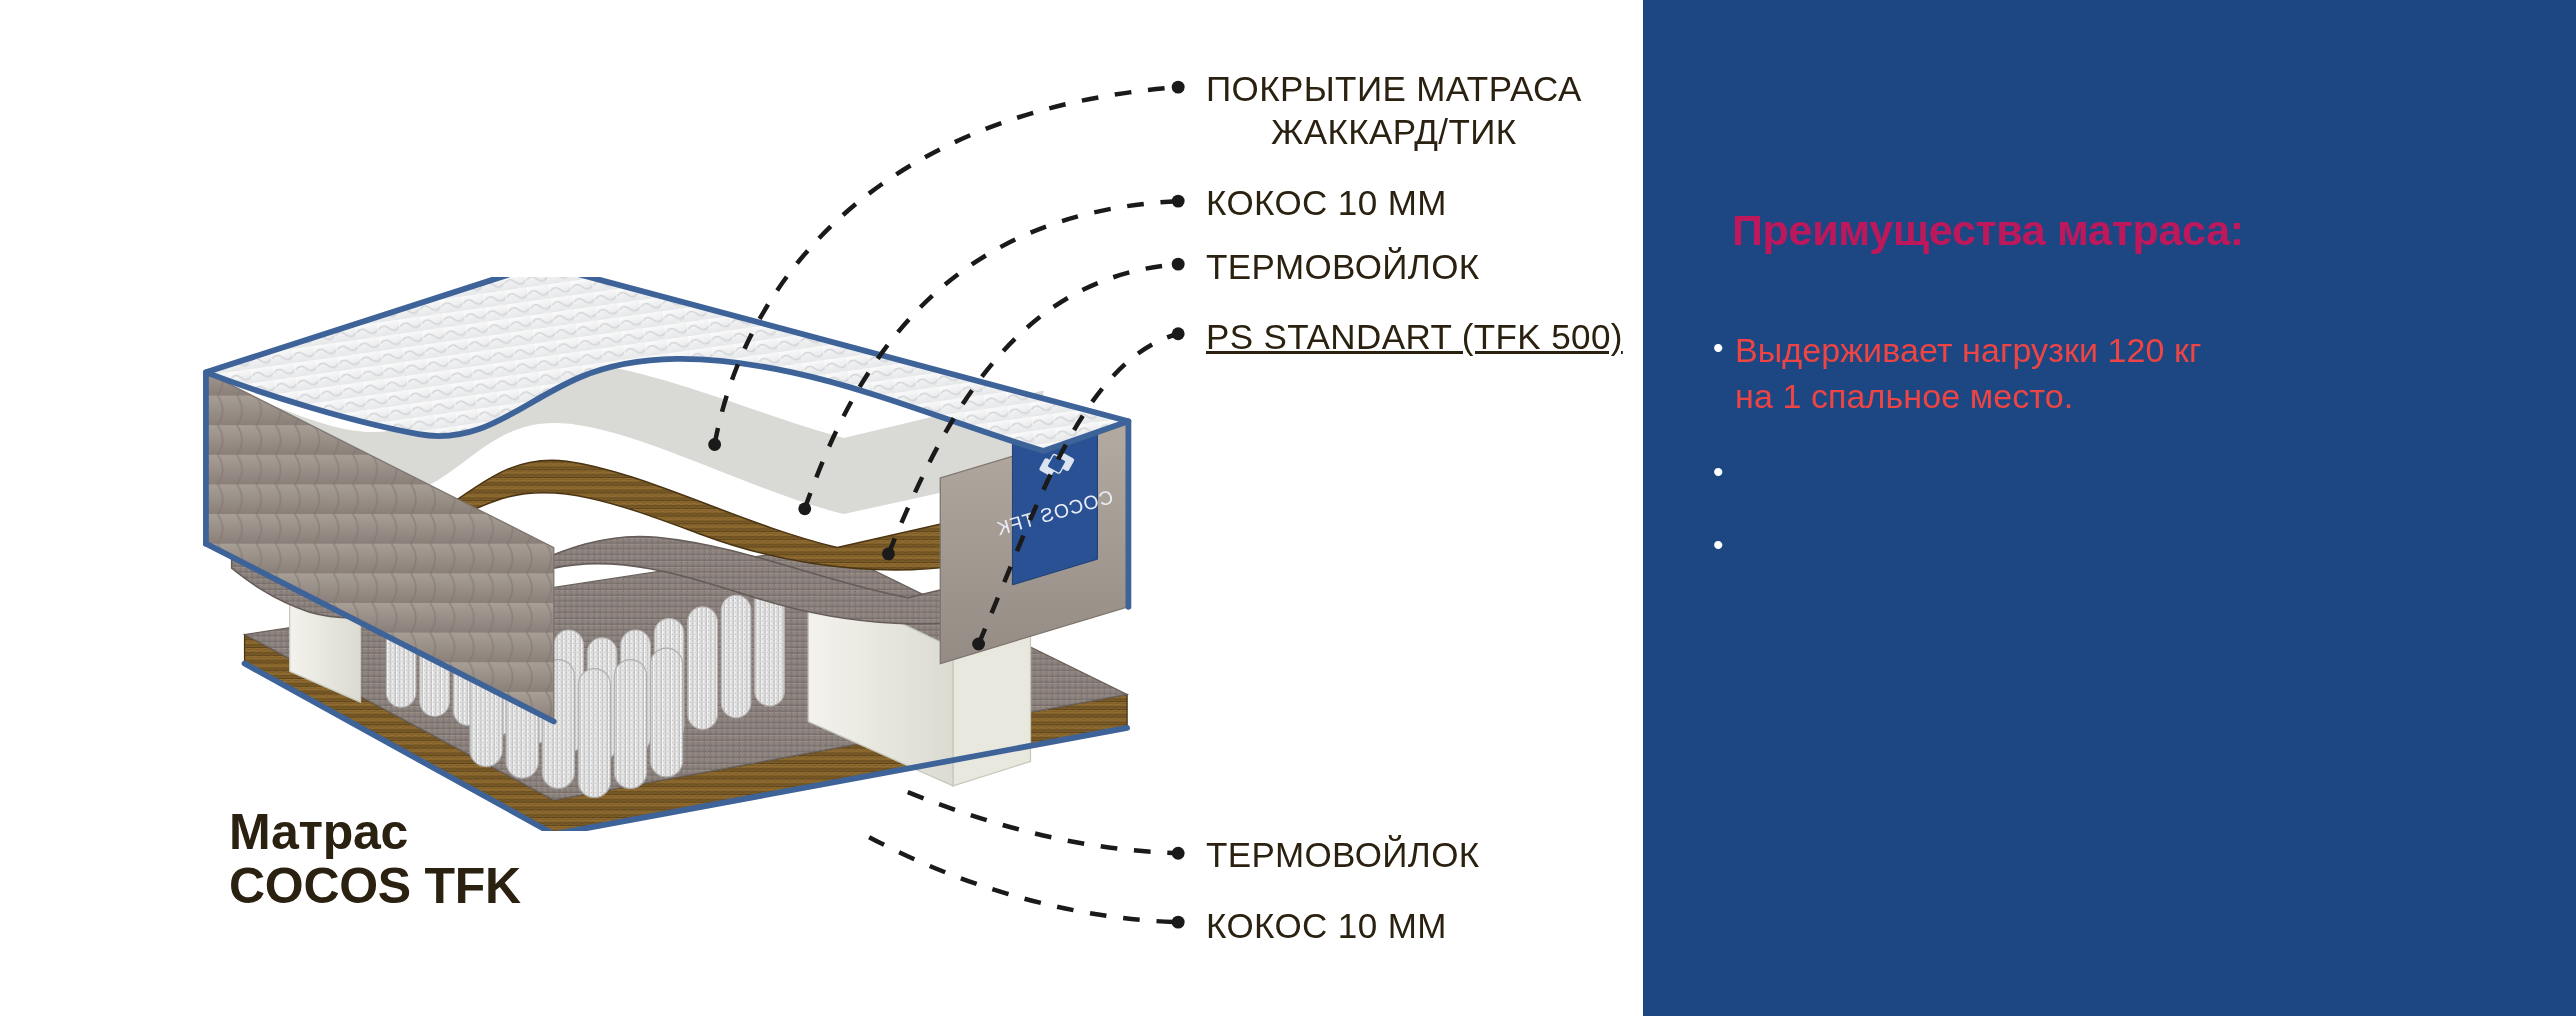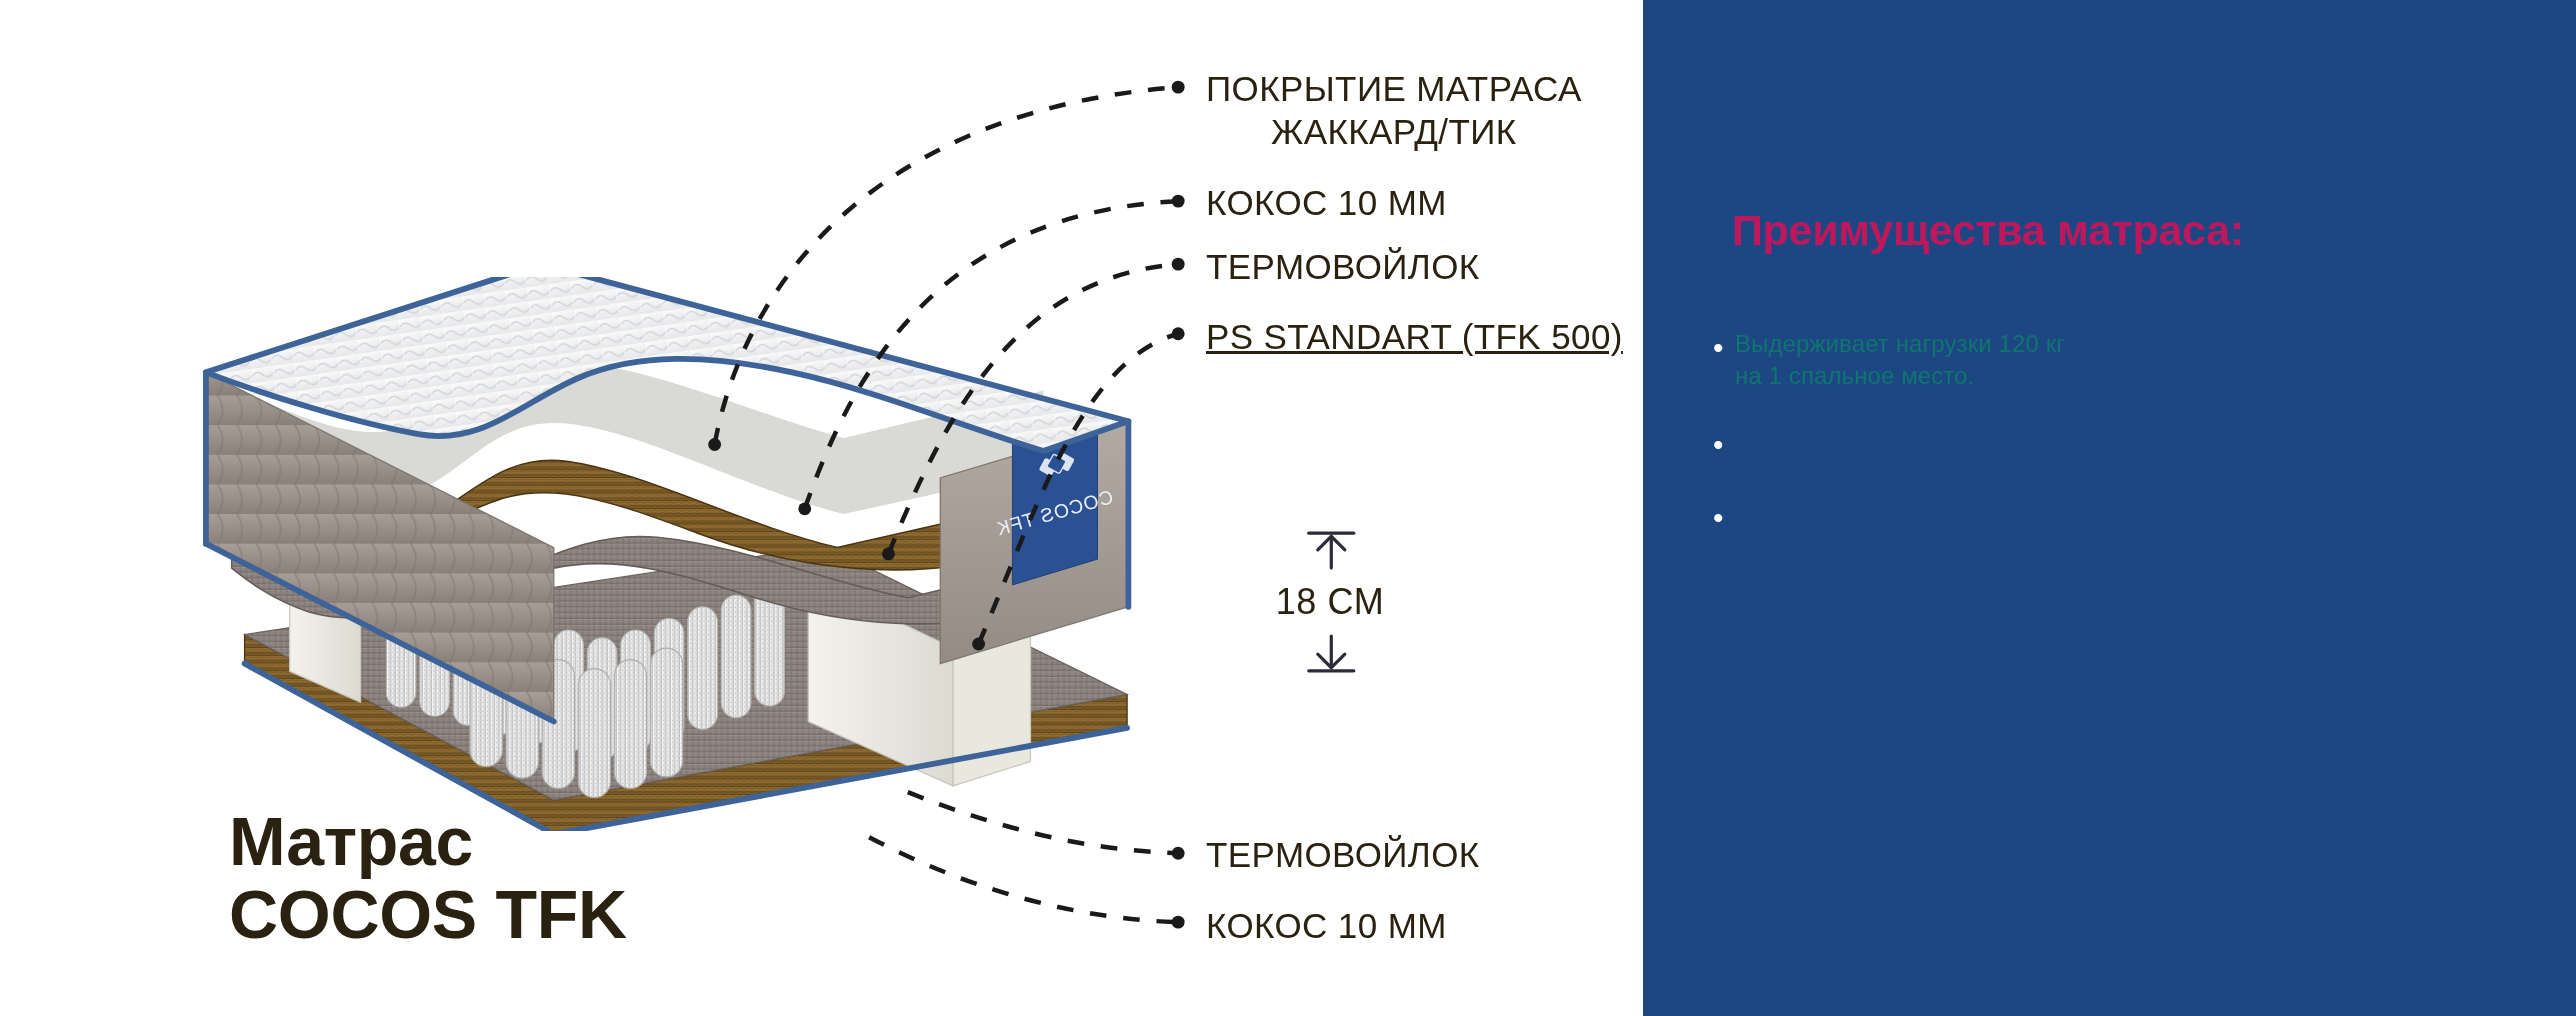--- a/index.html
+++ b/index.html
@@ -7,21 +7,21 @@
   #page{position:relative;width:2576px;height:1017px;background:#ffffff;overflow:hidden;}
 
   
   #logo{position:absolute;left:245px;top:77px;width:219px;height:167px;}
   #logo svg{display:block;width:100%;height:100%;}
 
   #mattress{position:absolute;left:193px;top:277px;width:1005px;height:554px;}
   #mattress svg{display:block;width:100%;height:100%;}
 
   #product-title{position:absolute;left:229px;top:805px;color:#2B2111;
-      font-size:68px;line-height:1.08;font-weight:bold;letter-spacing:-0.3px;
+      font-size:50px;line-height:1.08;font-weight:bold;letter-spacing:-0.3px;
       font-family:"Liberation Sans",sans-serif;}
   #product-title .l2{display:block;}
 
   
   #leaders{position:absolute;left:0;top:0;width:1643px;height:1017px;pointer-events:none;}
   #leaders svg{display:block;width:100%;height:100%;}
 
   .callout{position:absolute;color:#2B2111;font-size:35px;line-height:1.22;
       font-family:"Liberation Sans",sans-serif;font-weight:300;letter-spacing:0.4px;white-space:pre-line;}
   #co-0{left:1206px;top:68px;text-align:center;}
@@ -37,21 +37,21 @@
   #height-value{position:absolute;left:0;top:53px;width:148px;text-align:center;
       color:#2B2111;font-size:36px;font-family:"Liberation Sans",sans-serif;font-weight:300;letter-spacing:0.6px;}
 
   
   #panel{position:absolute;left:1643px;top:0;width:933px;height:1017px;background:#1C4782;}
   #panel-title{position:absolute;left:1732px;top:206px;width:773px;color:#be185d;
       font-size:43px;font-weight:bold;letter-spacing:-0.3px;font-family:"Liberation Sans",sans-serif;}
   #bullets{position:absolute;left:1713px;top:328px;width:792px;}
   .bullet{position:relative;display:flex;align-items:flex-start;margin-bottom:33px;}
   .bullet .dot{flex:0 0 auto;width:22px;color:#ffffff;font-size:30px;line-height:1.32;text-align:left;}
-  .bullet .btext{color:#0f766e;font-size:24px;line-height:1.34;font-family:"Liberation Sans",sans-serif;
+  .bullet .btext{color:#ef4444;font-size:34px;line-height:1.34;font-family:"Liberation Sans",sans-serif;
       font-weight:400;letter-spacing:0.1px;white-space:pre-line;}
 </style>
 </head>
 <body>
 
 <div id="page">
 
 
   <div id="mattress">
     <svg viewBox="0 0 1560 860" xmlns="http://www.w3.org/2000/svg">
@@ -254,37 +254,20 @@
   </div>
 
   <div class="callout" id="co-0">ПОКРЫТИЕ МАТРАСА
 ЖАККАРД/ТИК</div>
   <div class="callout" id="co-1">КОКОС 10 ММ</div>
   <div class="callout" id="co-2">ТЕРМОВОЙЛОК</div>
   <div class="callout" id="co-3">PS STANDART (TFK 500)</div>
   <div class="callout" id="co-4">ТЕРМОВОЙЛОК</div>
   <div class="callout" id="co-5">КОКОС 10 ММ</div>
 
-  <div id="height-indicator">
-    <svg viewBox="0 0 230 230" xmlns="http://www.w3.org/2000/svg">
-      <g stroke="#2B2B3A" stroke-width="5" fill="none" stroke-linecap="round">
-        <line x1="82" y1="8" x2="152" y2="8"></line>
-        <g>
-          <line x1="117" y1="62" x2="117" y2="14"></line>
-          <path d="M96 34 L117 13 L138 34"></path>
-        </g>
-        <g>
-          <line x1="117" y1="168" x2="117" y2="216"></line>
-          <path d="M96 196 L117 217 L138 196"></path>
-        </g>
-        <line x1="82" y1="222" x2="152" y2="222"></line>
-      </g>
-    </svg>
-    <div id="height-value">18 СМ</div>
-  </div>
 
   <div id="product-title">
     <span class="l1">Матрас</span>
     <span class="l2">COCOS TFK</span>
   </div>
 
   <div id="panel"></div>
 
   <div id="panel-title">Преимущества матраса:</div>
 

